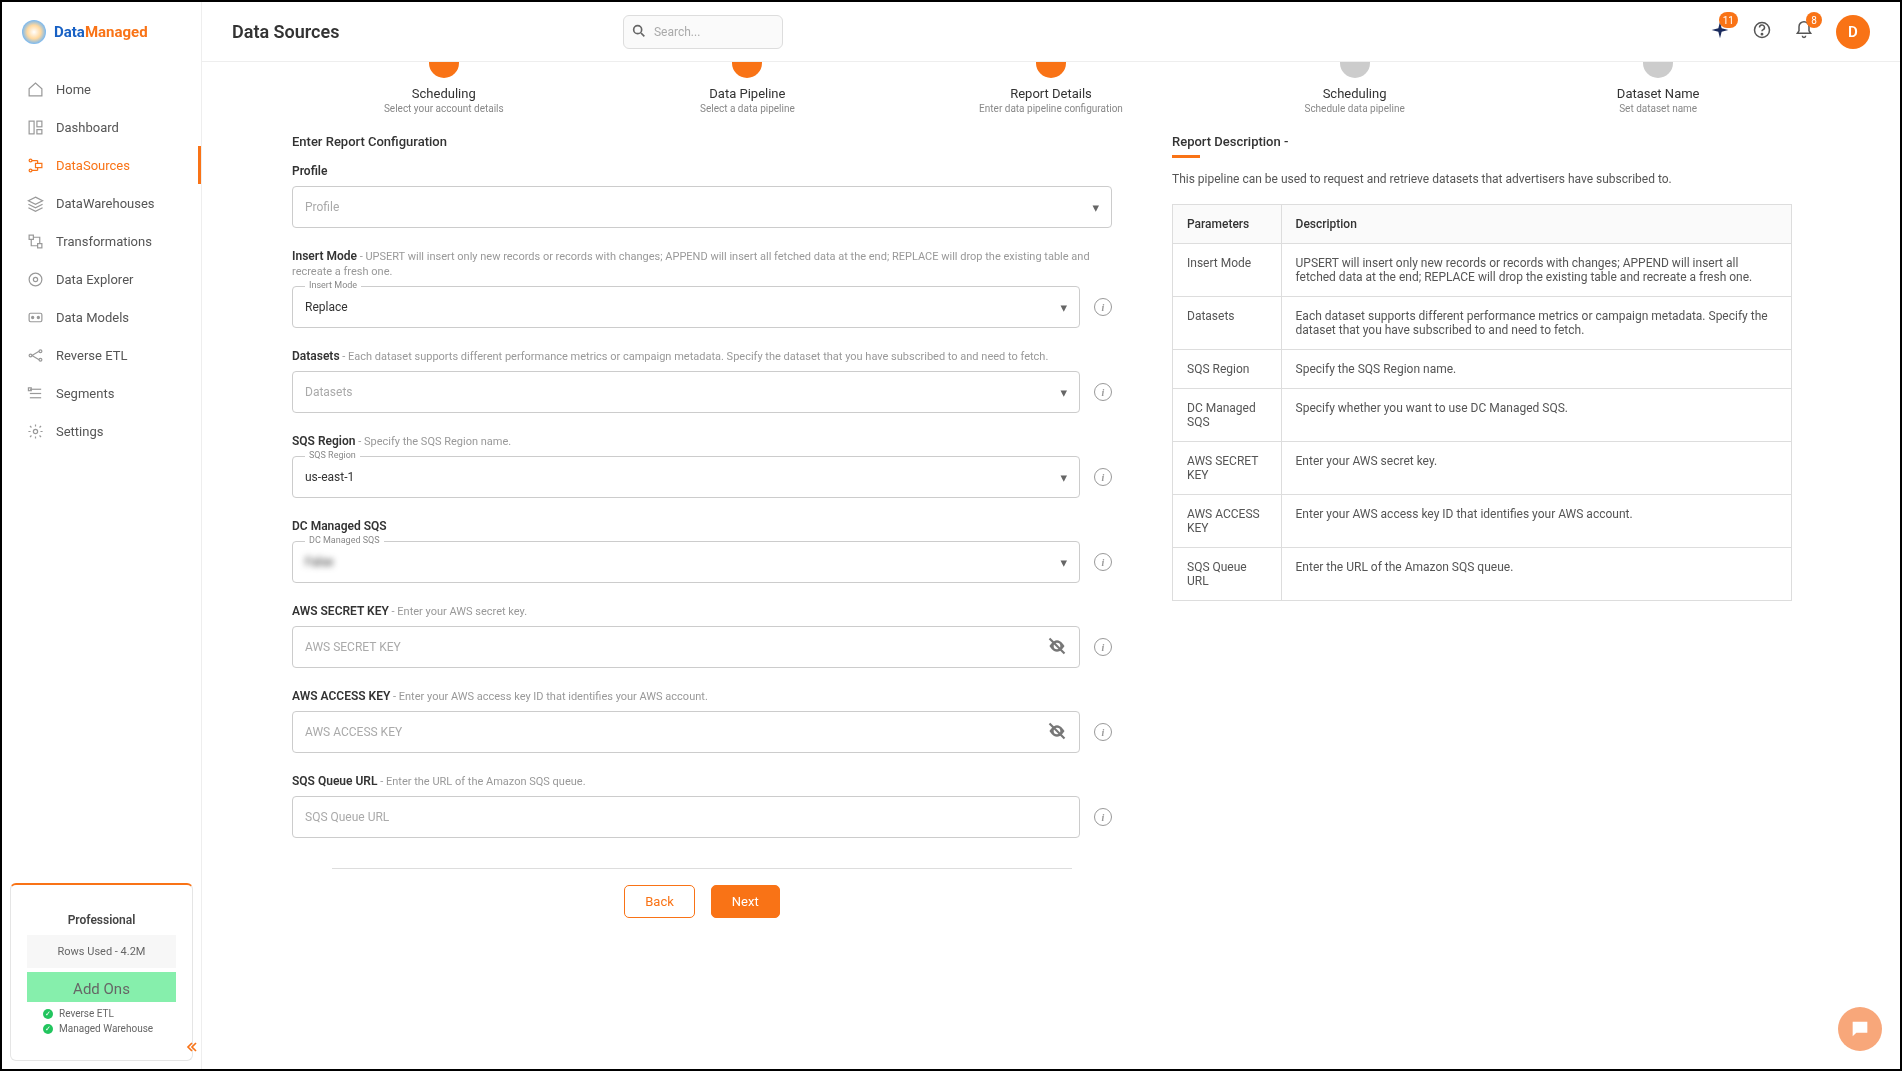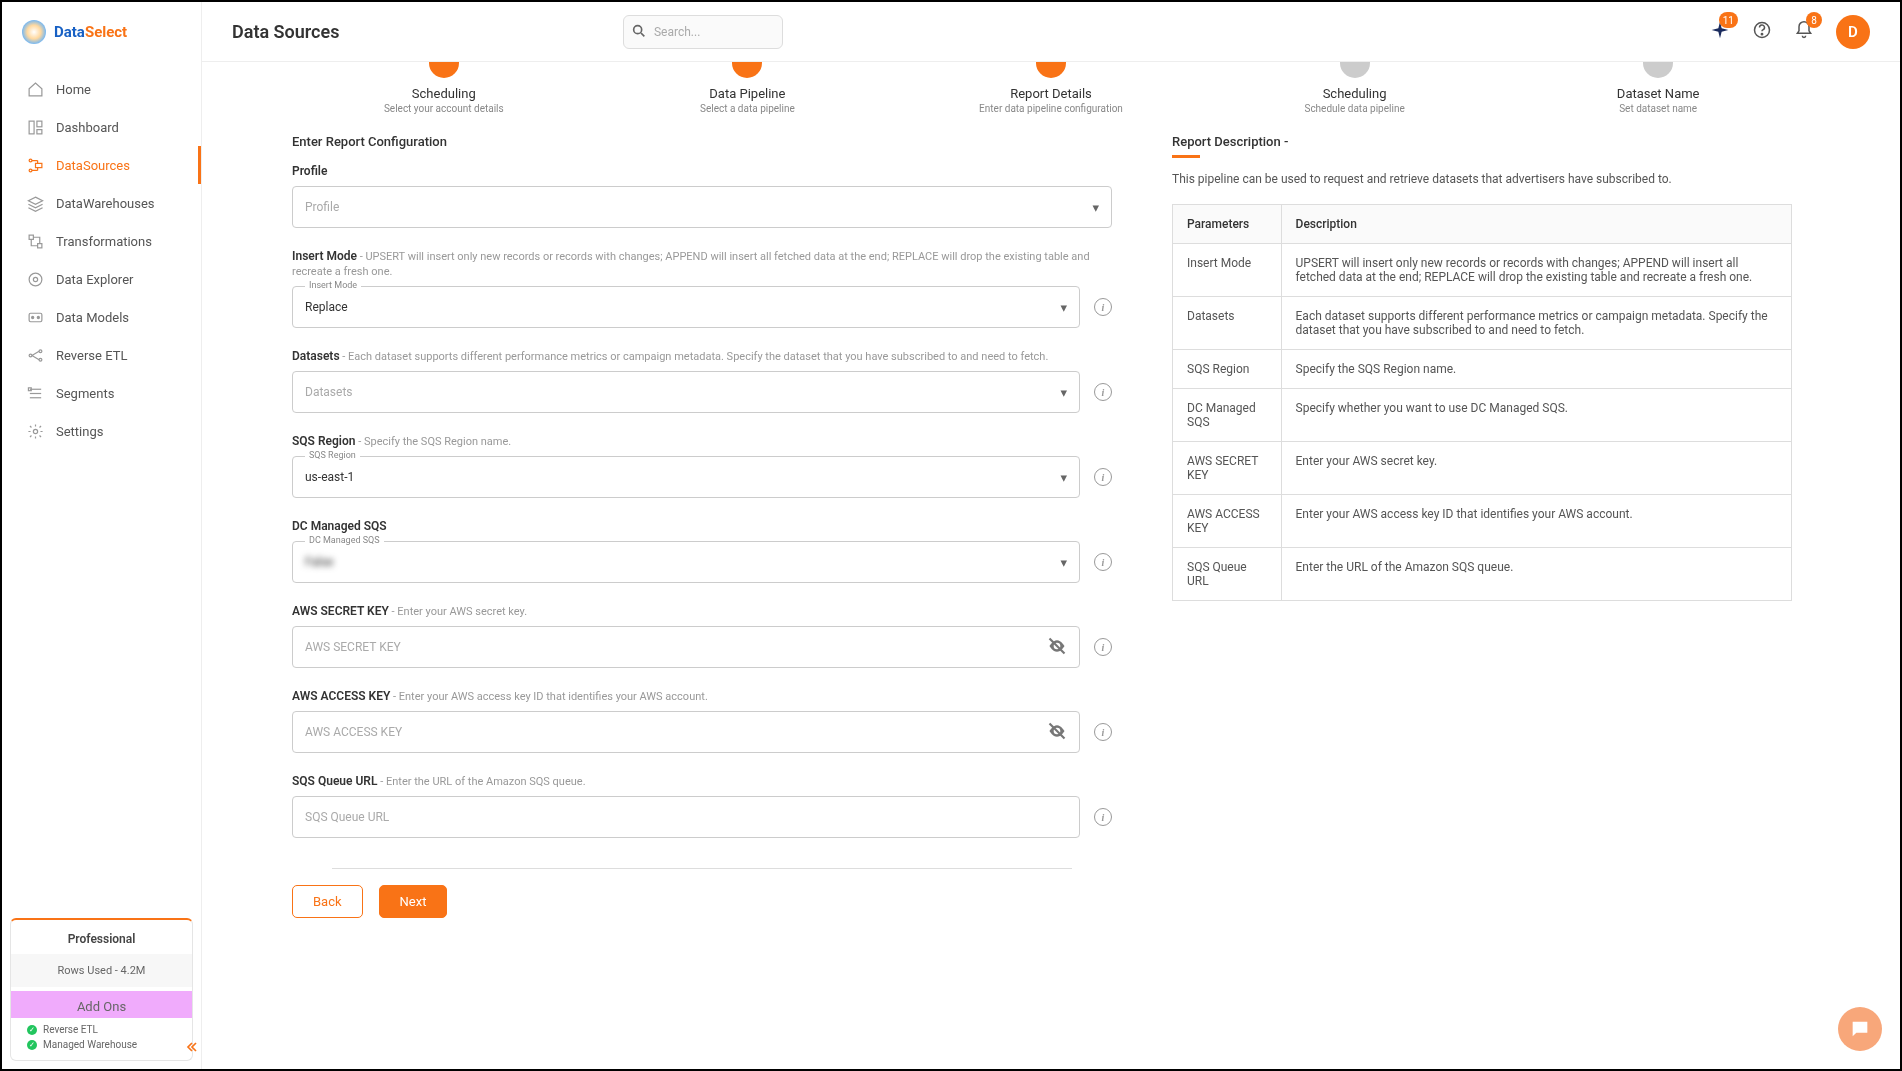--- a/index.html
+++ b/index.html
@@ -9,24 +9,24 @@
 .logo { display:flex; align-items:center; padding:18px 20px; gap:8px; }
 .logo-dot { width:24px; height:24px; border-radius:50%; background:radial-gradient(circle,#fff 0%,#ffd9a0 40%,#79b8f0 70%,#1760c4 100%); position:relative; }
 .logo-text { font-weight:700; font-size:15px; }
 .logo-text .d1 { color:#1760c4; }
 .logo-text .d2 { color:#f97316; }
 .nav { flex:1; padding:8px 0; }
 .nav-item { display:flex; align-items:center; gap:12px; padding:10px 24px; color:#555; font-size:13px; cursor:pointer; border-right:3px solid transparent; }
 .nav-item.active { color:#f97316; border-right:3px solid #f97316; }
 .nav-icon { width:18px; height:18px; display:inline-flex; align-items:center; justify-content:center; color:#999; }
 .nav-item.active .nav-icon { color:#f97316; }
-.plan-box { border:1px solid #e5e5e5; border-top:2px solid #f97316; border-radius:6px; margin:0 8px 8px 8px; padding:8px; font-size:12px; }
+.plan-box { border:1px solid #e5e5e5; border-top:2px solid #f97316; border-radius:6px; margin:0 8px 8px 8px; padding:24px; font-size:12px; }
 .plan-title { text-align:center; font-weight:600; color:#444; padding:4px 0; }
 .plan-rows { background:#f7f7f7; text-align:center; color:#666; padding:10px 0; font-size:11px; margin:4px -8px; }
-.plan-addons { background:#f0abfc; text-align:center; color:#666; padding:8px 0 4px 0; font-size:13px; margin:0 -8px 4px -8px; }
+.plan-addons { background:#86efac; text-align:center; color:#666; padding:8px 0 4px 0; font-size:15px; margin:0 -8px 4px -8px; }
 .addon-row { display:flex; align-items:center; gap:6px; padding:2px 8px; font-size:10px; color:#666; }
 .check { width:10px; height:10px; border-radius:50%; background:#22c55e; display:inline-flex; align-items:center; justify-content:center; color:#fff; font-size:7px; }
 .collapse-btn { position:absolute; left:180px; bottom:10px; width:24px; height:24px; display:flex; align-items:center; justify-content:center; color:#f97316; cursor:pointer; }
 
 .header { position:absolute; top:0; left:200px; right:0; height:60px; border-bottom:1px solid #eee; display:flex; align-items:center; padding:0 30px; background:#fff; z-index:5; }
 .page-title { font-size:18px; font-weight:600; color:#333; }
 .search-wrap { margin-left:auto; margin-right:auto; position:relative; left:-120px; }
 .search { width:160px; height:34px; border:1px solid #ddd; border-radius:6px; padding:0 10px 0 30px; font-size:12px; color:#999; background:#fafafa; display:flex; align-items:center; }
 .search-icon { position:absolute; left:8px; top:8px; color:#666; }
 .header-icons { display:flex; align-items:center; gap:22px; margin-left:auto; }
@@ -64,35 +64,35 @@
 
 .desc-col .section-h { margin-bottom:6px; }
 .underline { width:28px; height:3px; background:#f97316; margin-bottom:14px; }
 .desc-text { font-size:12px; color:#555; margin-bottom:18px; }
 table.param { width:100%; border-collapse:collapse; font-size:12px; }
 table.param th, table.param td { border:1px solid #ddd; padding:12px 14px; text-align:left; vertical-align:top; }
 table.param th { background:#fafafa; color:#333; font-weight:500; }
 table.param td { color:#555; }
 
 hr.divider { border:none; border-top:1px solid #ddd; margin:30px 40px 16px 40px; }
-.btns { display:flex; gap:16px; padding-bottom:20px; }
+.btns { display:flex; justify-content:center; gap:16px; padding-bottom:20px; }
 .btn-back { border:1px solid #f97316; color:#f97316; background:#fff; padding:8px 20px; border-radius:5px; font-size:13px; cursor:pointer; }
 .btn-next { border:1px solid #f97316; color:#fff; background:#f97316; padding:8px 20px; border-radius:5px; font-size:13px; cursor:pointer; }
 
 .chat-fab { position:absolute; right:18px; bottom:18px; width:44px; height:44px; border-radius:50%; background:#f8a77a; display:flex; align-items:center; justify-content:center; color:#fff; z-index:10; }
 </style>
 </head>
 <body>
 
 <div class="app">
 
   <div class="sidebar">
     <div class="logo">
       <div class="logo-dot"></div>
-      <div class="logo-text"><span class="d1">Data</span><span class="d2">Select</span></div>
+      <div class="logo-text"><span class="d1">Data</span><span class="d2">Managed</span></div>
     </div>
     <div class="nav">
       <div class="nav-item">
         <span class="nav-icon">
             <svg width="17" height="17" viewBox="0 0 24 24" fill="none" stroke="currentColor" stroke-width="1.7">
               <path d="M3 11 L12 3 L21 11 V21 H3 Z"></path>
             </svg>
           </span>
         <span>Home</span>
       </div>

